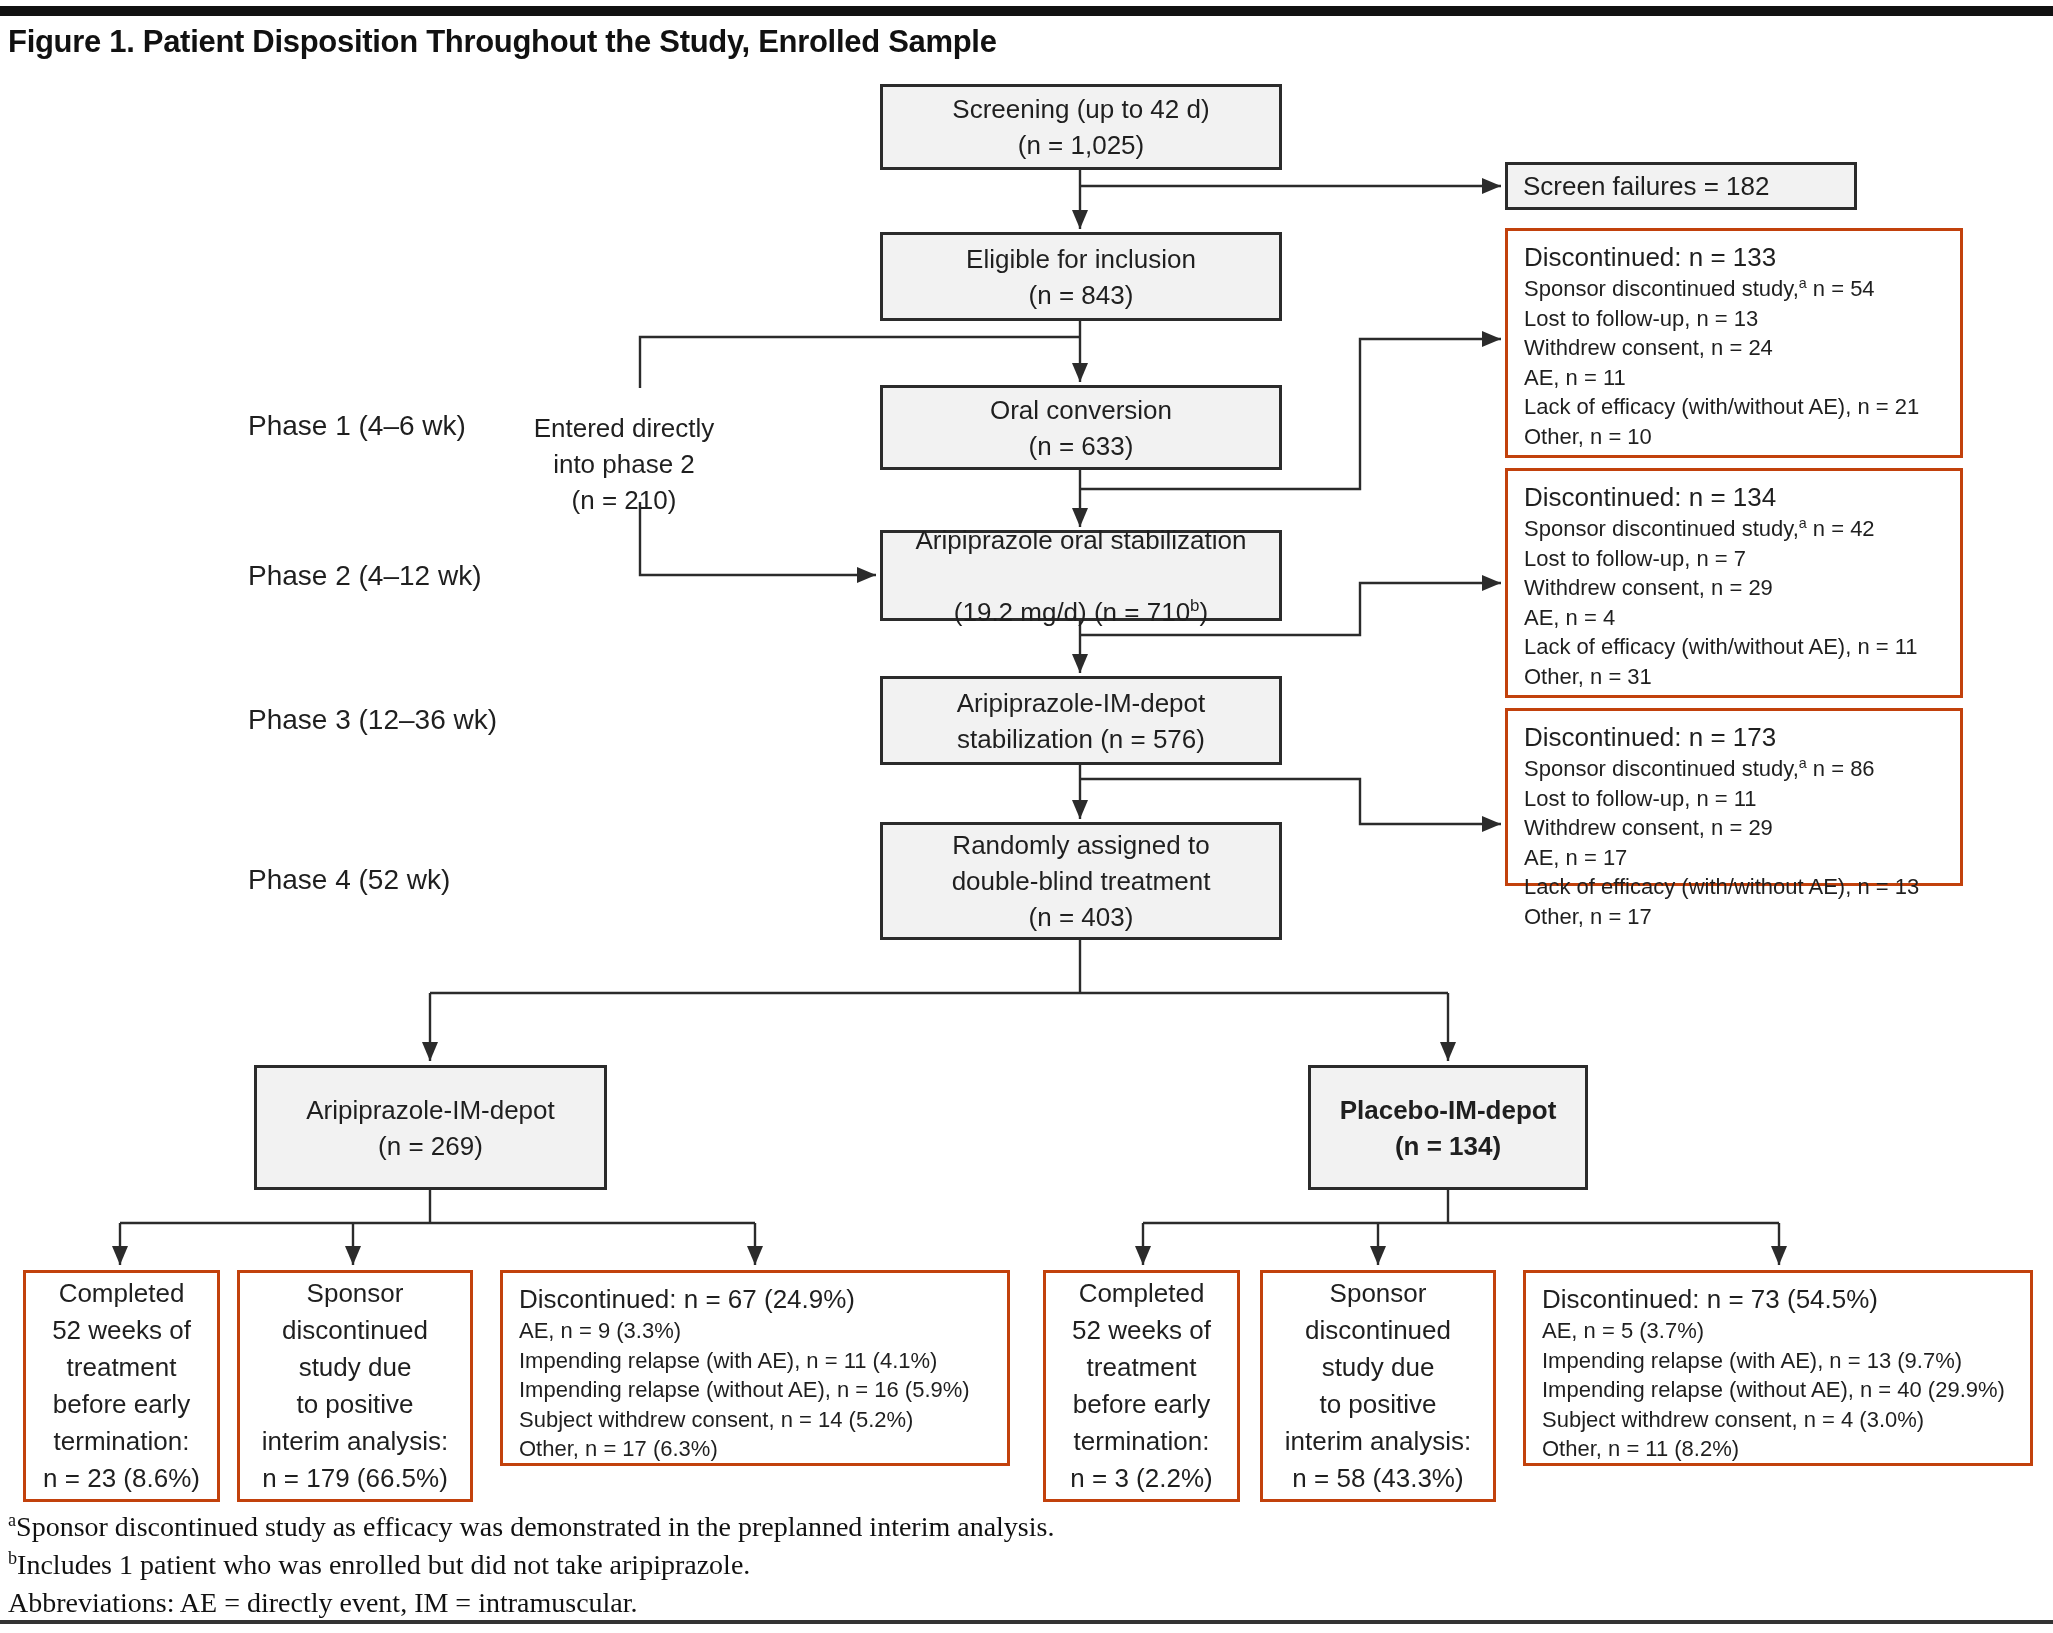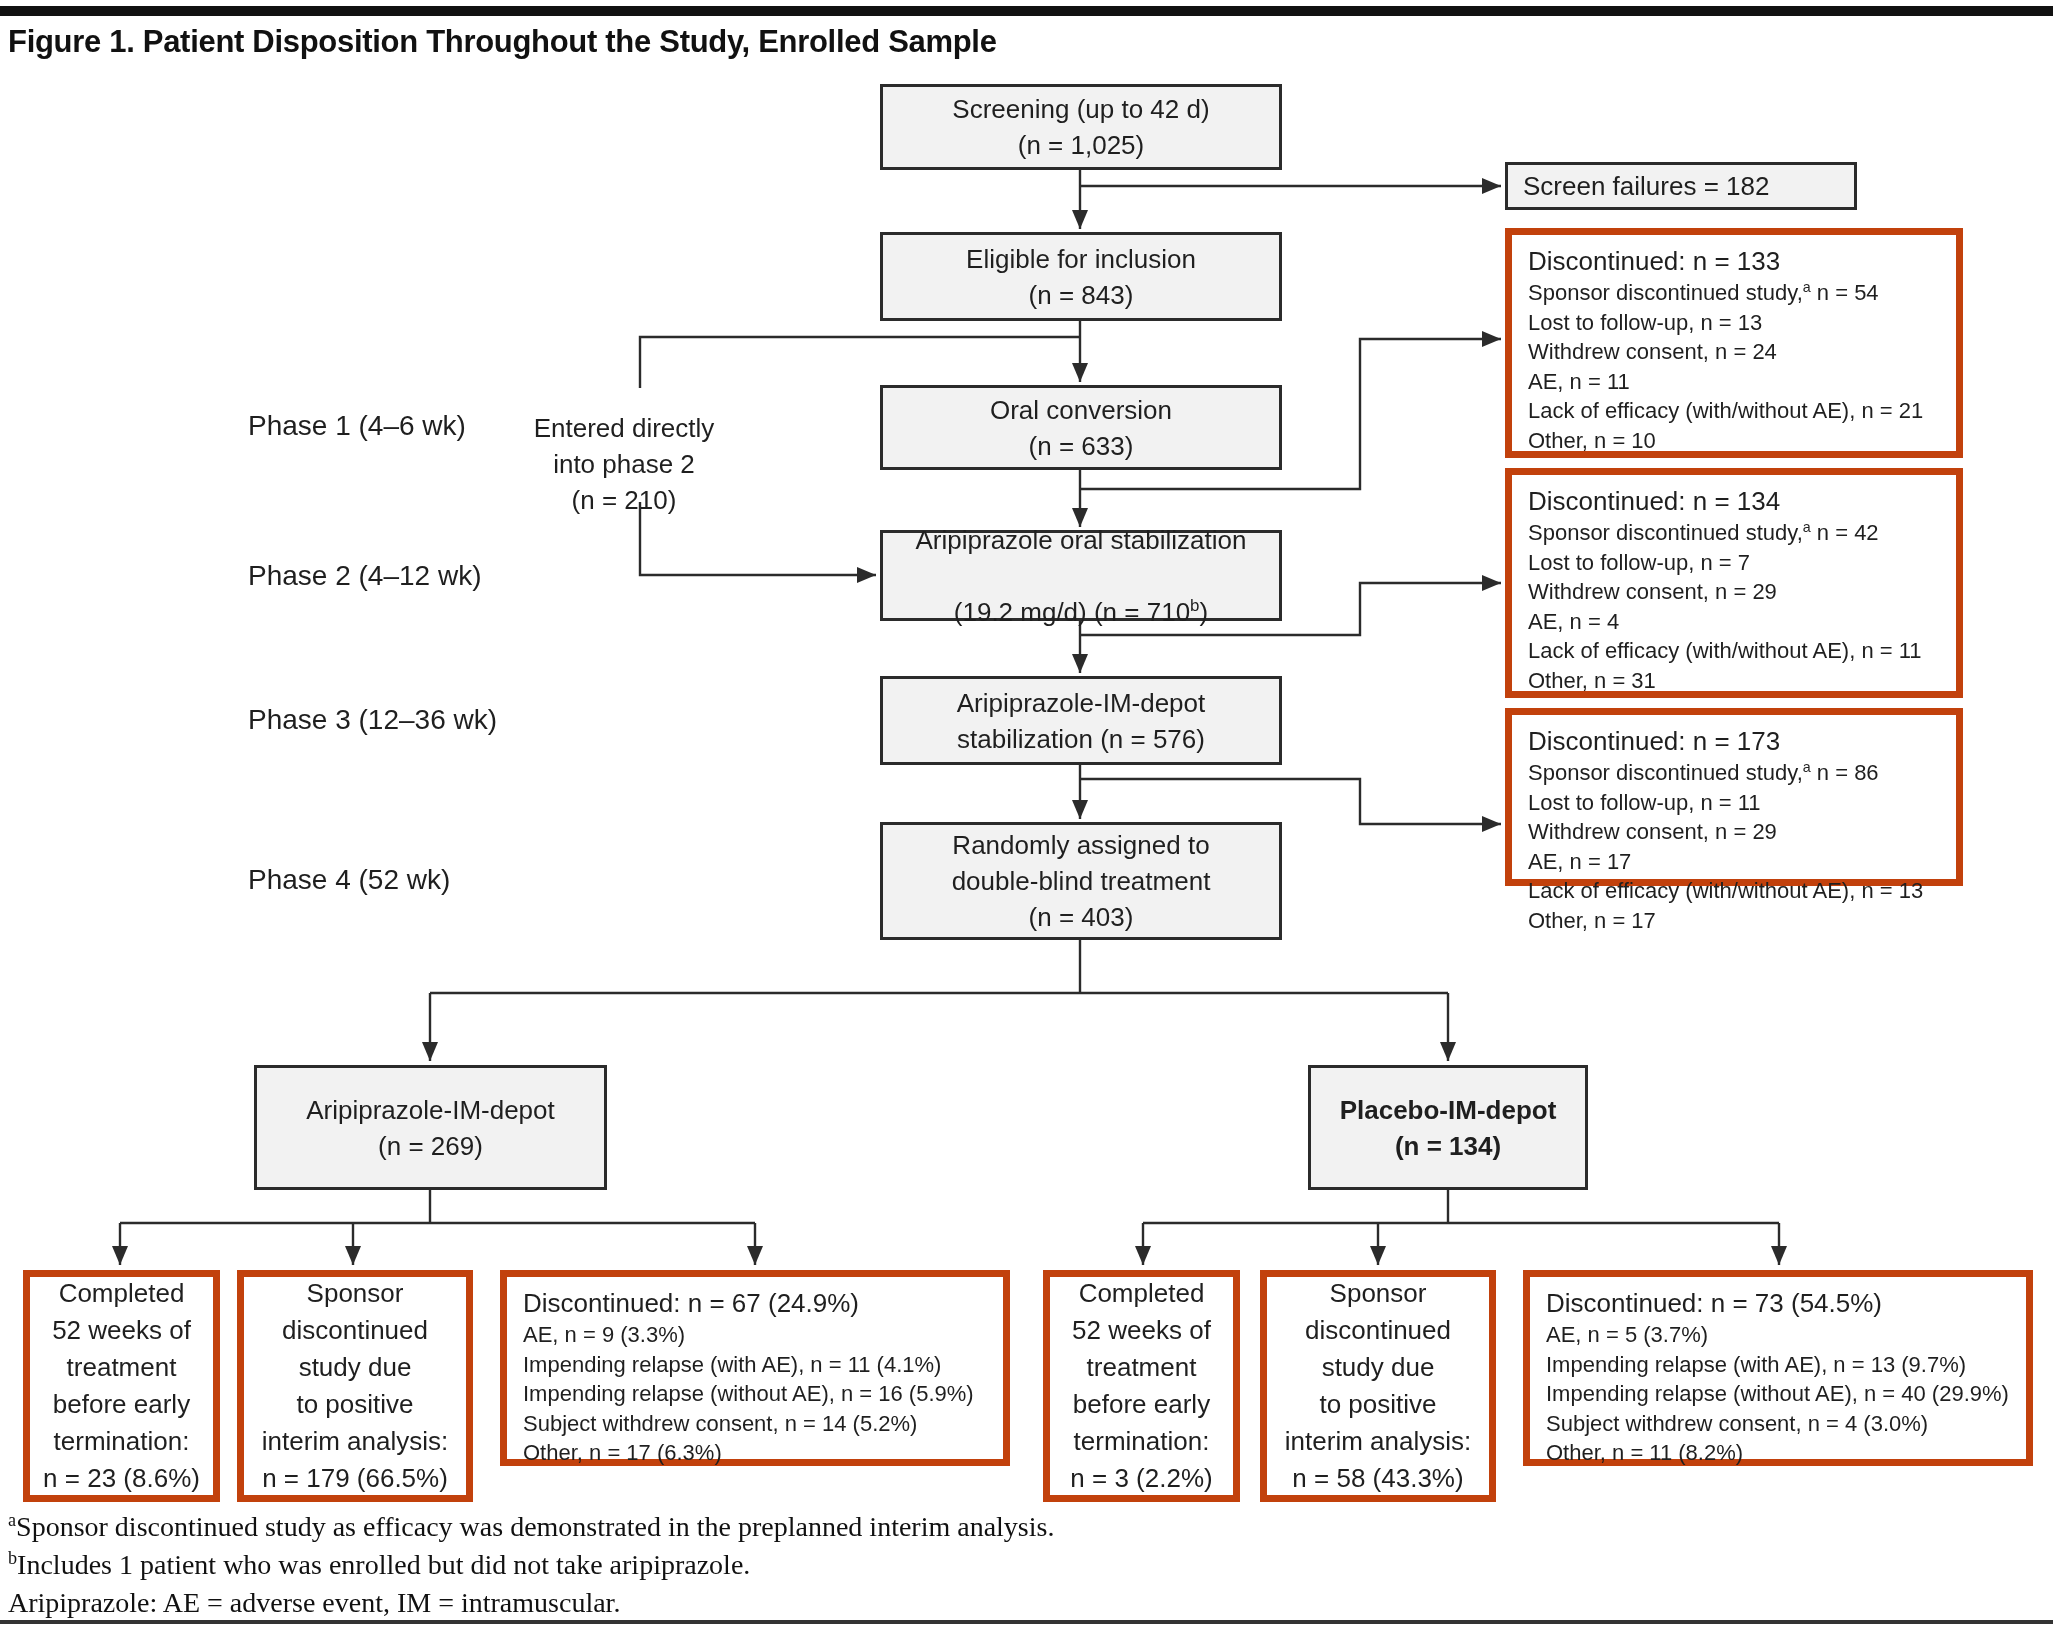--- a/index.html
+++ b/index.html
@@ -9,21 +9,21 @@
   }
   .abs{position:absolute;}
   #top-rule{left:0;top:6px;width:2053px;height:10px;background:#111111;}
   #figure-title{left:8px;top:24px;font-size:31px;font-weight:700;letter-spacing:-0.3px;color:#111111;white-space:nowrap;}
   .flowbox{
     background:#f2f2f2;border:3px solid #2b2b2b;box-sizing:border-box;
     display:flex;align-items:center;justify-content:center;text-align:center;
     font-size:26px;line-height:36px;white-space:pre-line;
   }
   .whitebox{
-    background:#ffffff;border:7px solid #c2410c;box-sizing:border-box;
+    background:#ffffff;border:3px solid #c2410c;box-sizing:border-box;
   }
   .listbox{padding:9px 16px;}
   .dtitle{font-size:26px;line-height:34px;}
   .ditem{font-size:22px;line-height:29.5px;}
   .centerbox6{
     display:flex;align-items:center;justify-content:center;text-align:center;
     font-size:26px;line-height:37px;white-space:pre-line;
   }
   .sfbox{
     background:#f2f2f2;border:3px solid #2b2b2b;box-sizing:border-box;
@@ -178,17 +178,17 @@
     <div class="dtitle">Discontinued: n = 73 (54.5%)</div>
     <div class="ditem">AE, n = 5 (3.7%)</div>
     <div class="ditem">Impending relapse (with AE), n = 13 (9.7%)</div>
     <div class="ditem">Impending relapse (without AE), n = 40 (29.9%)</div>
     <div class="ditem">Subject withdrew consent, n = 4 (3.0%)</div>
     <div class="ditem">Other, n = 11 (8.2%)</div>
   </div>
 
   <div class="abs footnote" style="left:8px;top:1508px;"><sup>a</sup><span>Sponsor discontinued study as efficacy was demonstrated in the preplanned interim analysis.</span></div>
   <div class="abs footnote" style="left:8px;top:1546px;"><sup>b</sup><span>Includes 1 patient who was enrolled but did not take aripiprazole.</span></div>
-  <div class="abs footnote" style="left:8px;top:1584px;">Aripiprazole: AE = adverse event, IM = intramuscular.</div>
+  <div class="abs footnote" style="left:8px;top:1584px;">Abbreviations: AE = directly event, IM = intramuscular.</div>
 
   <div id="bottom-rule" class="abs"></div>
 
 </div>
 
 </body></html>

